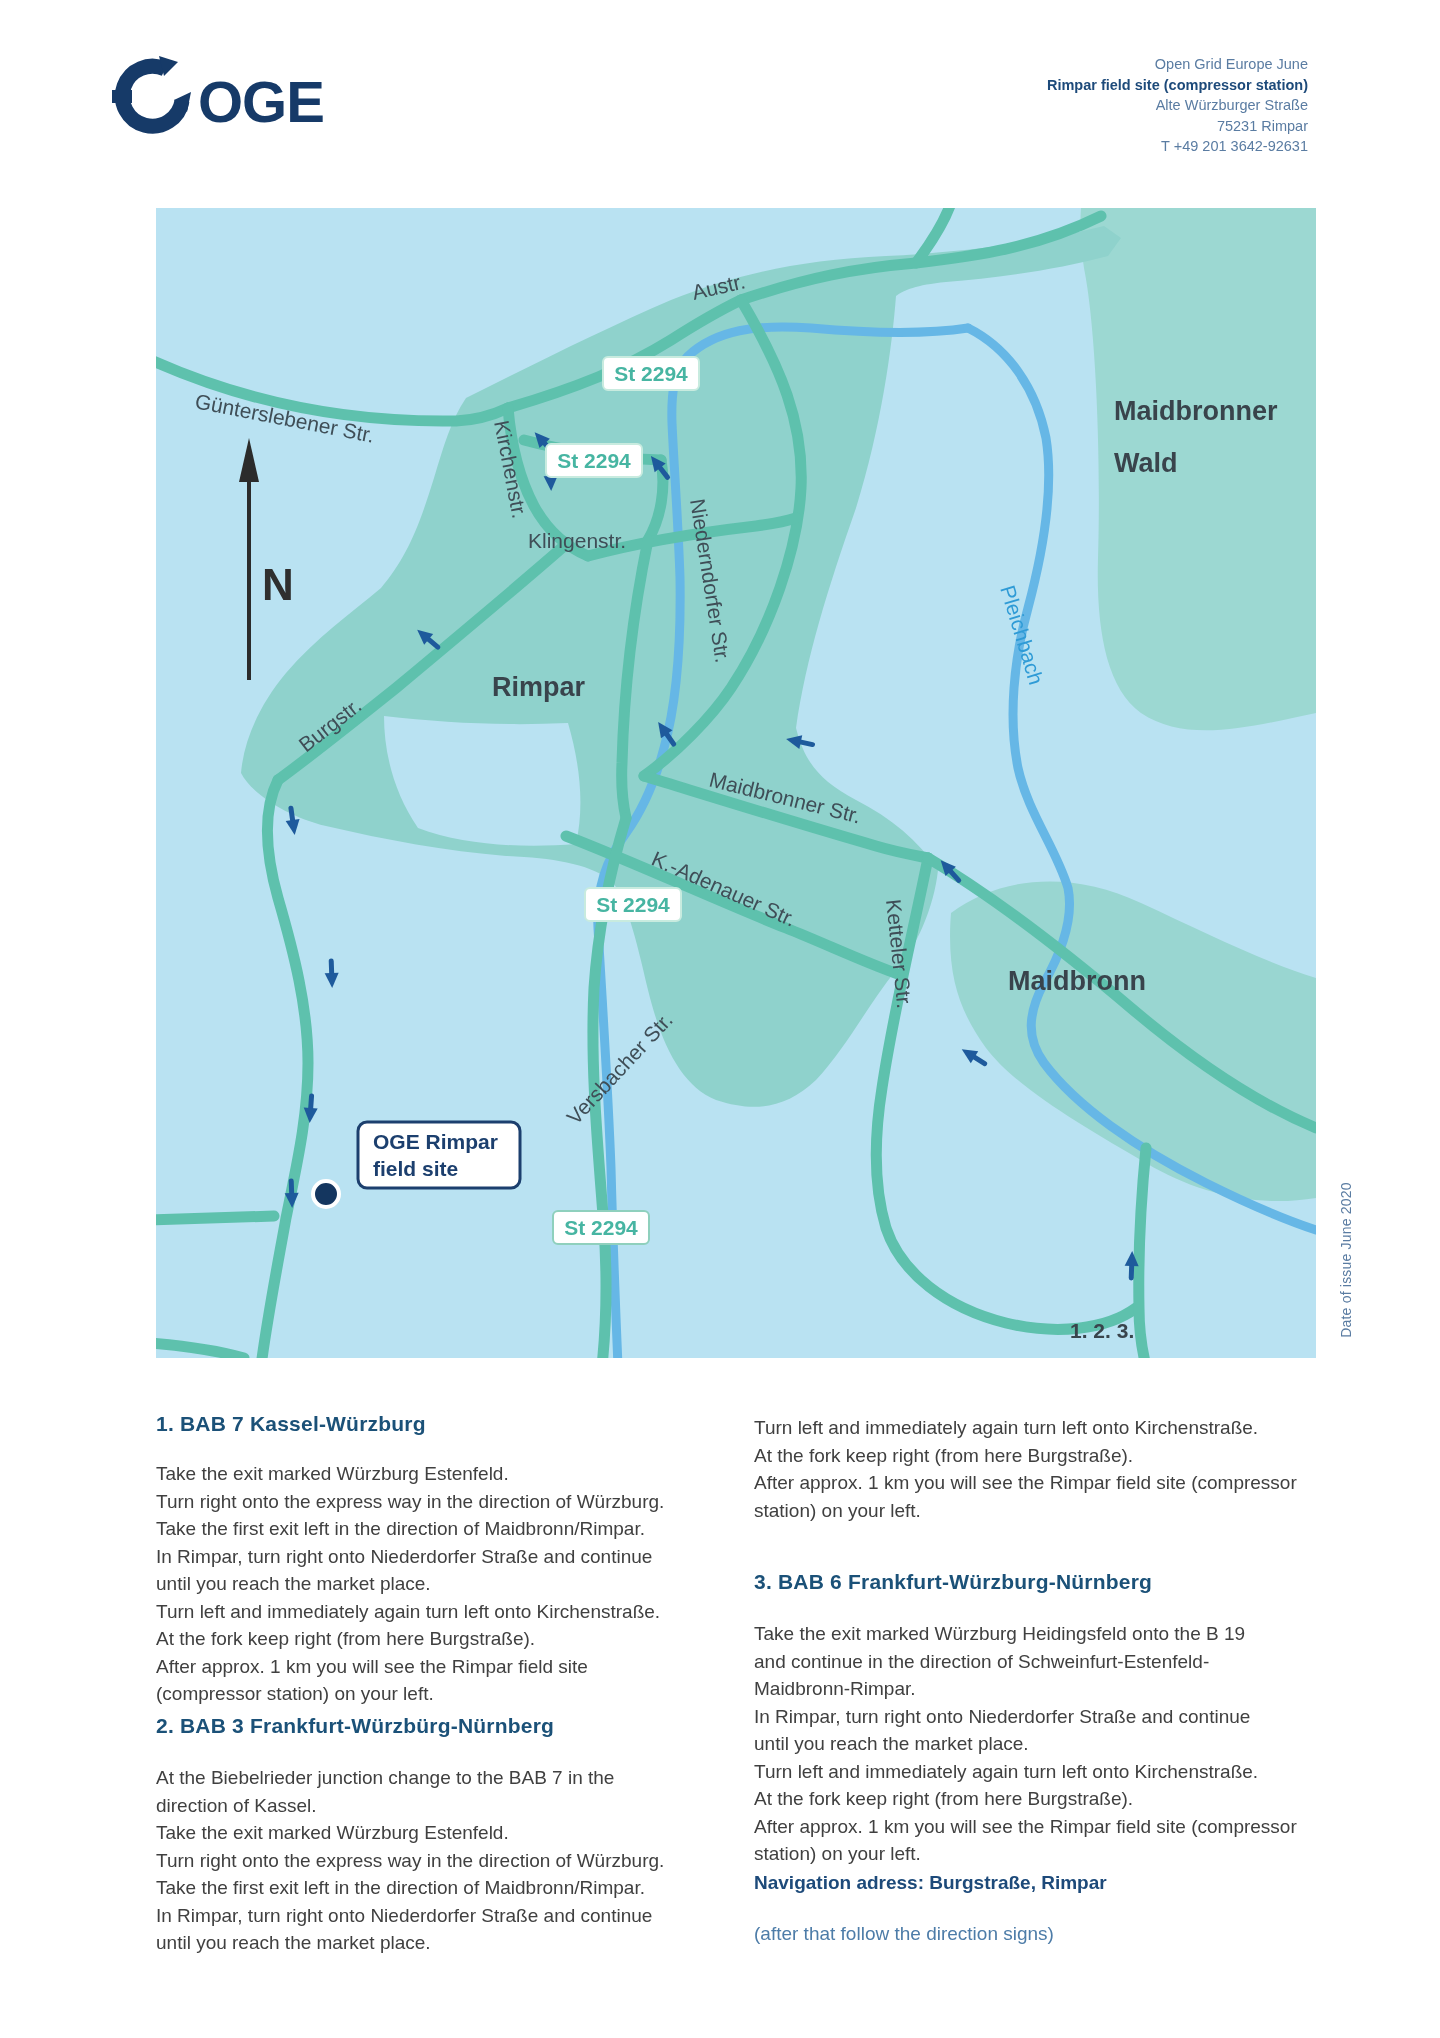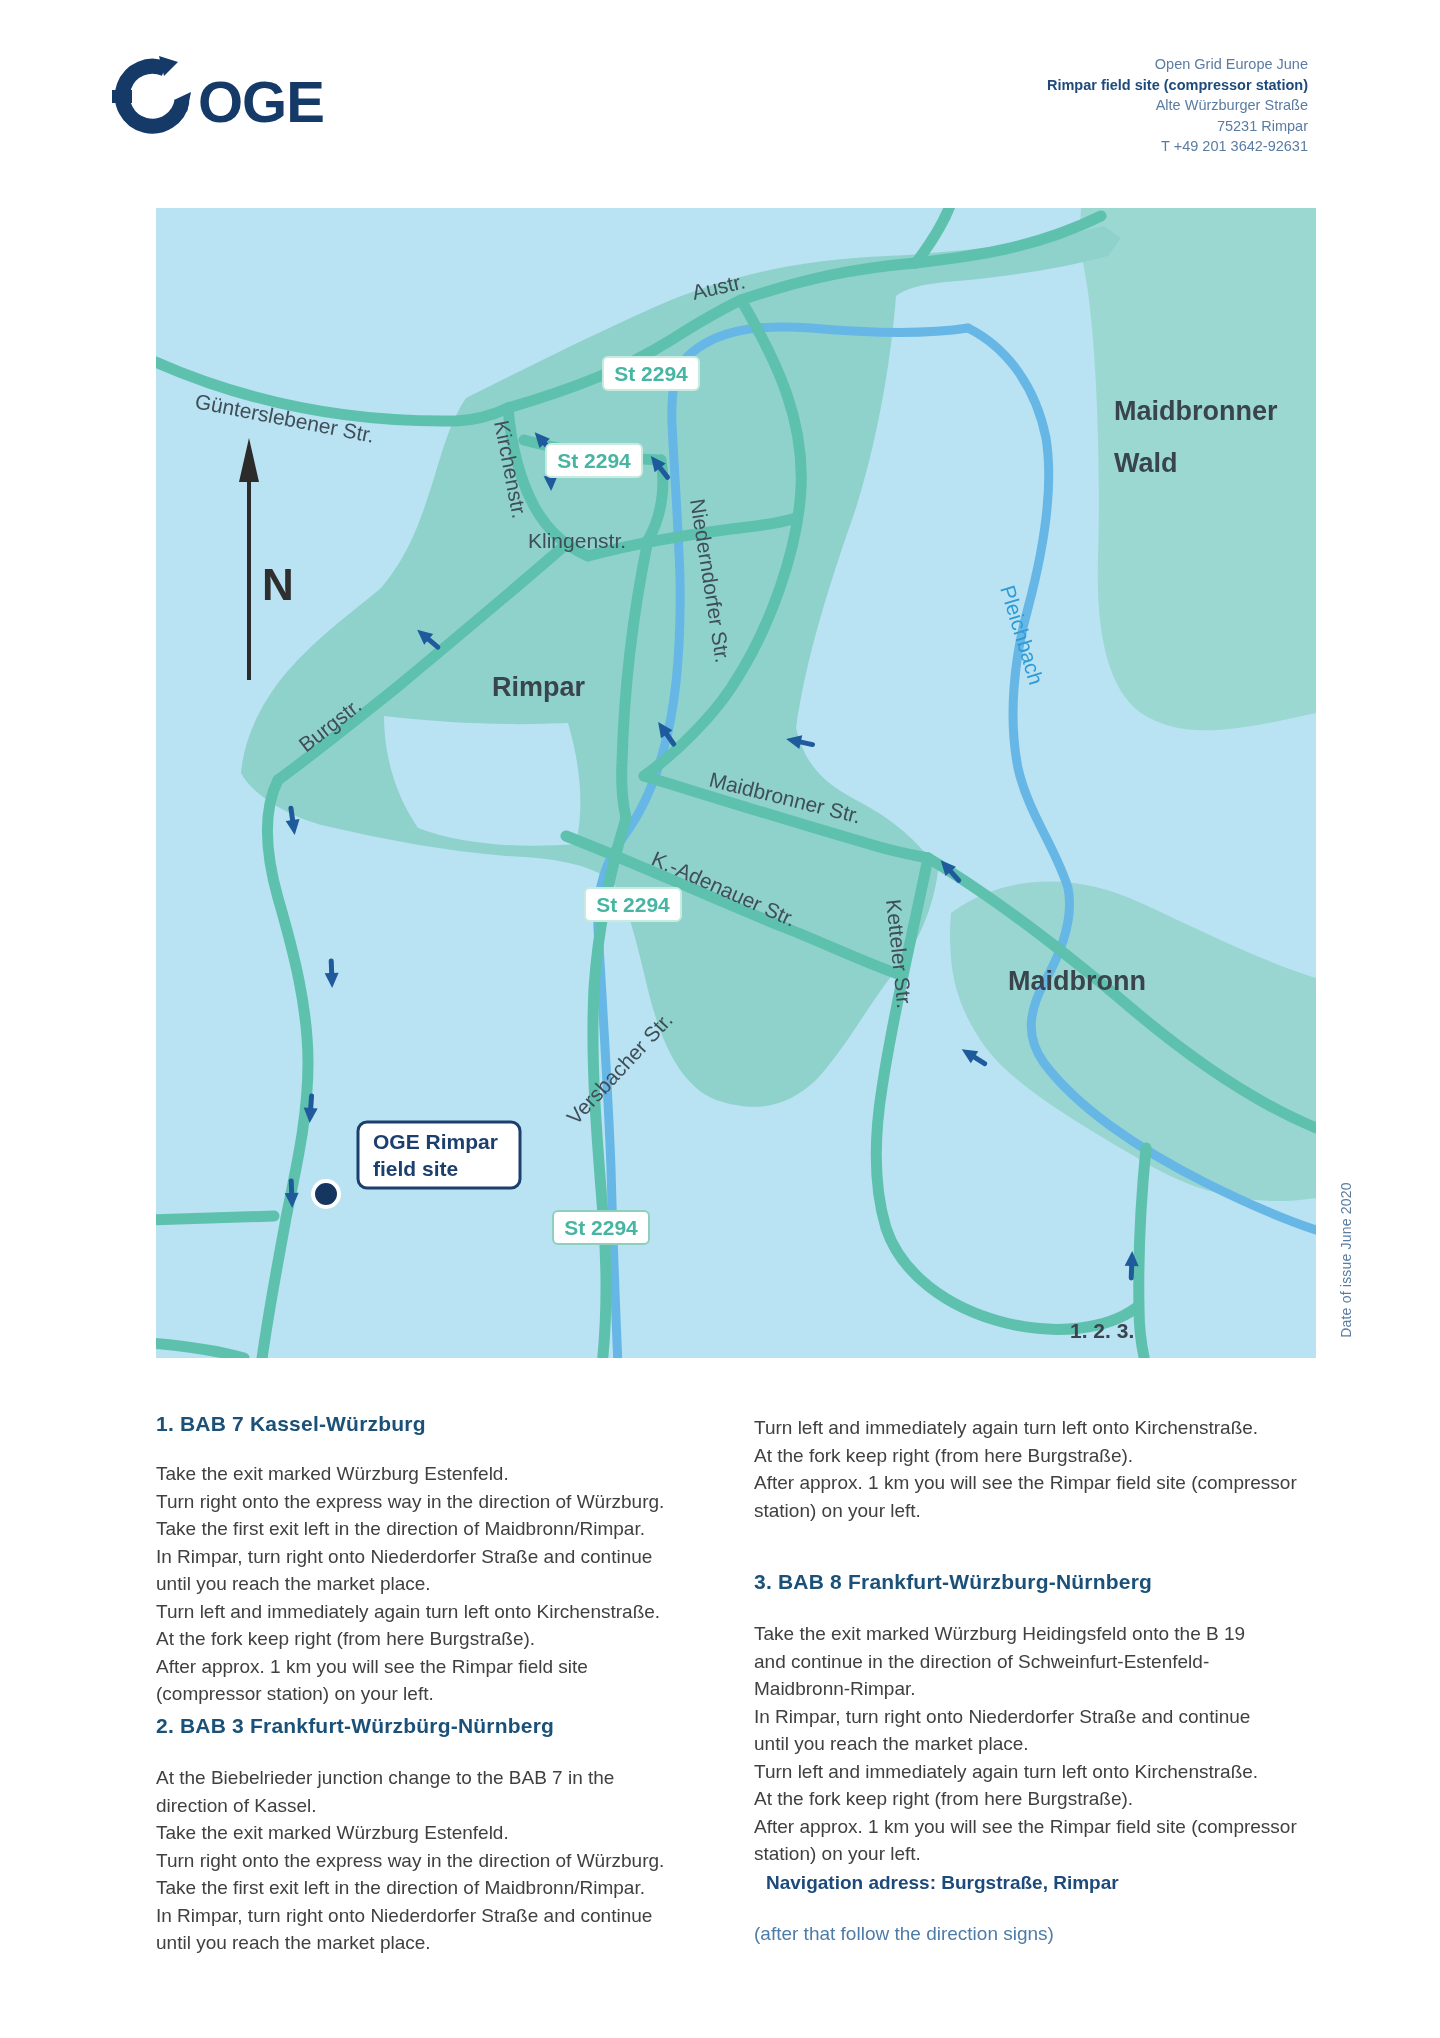--- a/index.html
+++ b/index.html
@@ -7,21 +7,21 @@
   .page{position:relative;width:1432px;height:2038px;background:#ffffff;overflow:hidden;}
   .logo{position:absolute;left:112px;top:52px;}
   .addr{position:absolute;top:54px;right:124px;text-align:right;font-size:14.5px;line-height:20.5px;color:#5a7ca2;}
   .addr .bold{font-weight:bold;color:#1d4a7a;}
   .mapwrap{position:absolute;left:156px;top:208px;width:1160px;height:1150px;}
   .datenote{position:absolute;left:1246px;top:1252px;width:200px;text-align:center;
             transform:rotate(-90deg);font-size:14px;color:#5a7ca2;letter-spacing:.2px;}
   .col{position:absolute;}
   .h2{font-size:21px;font-weight:bold;color:#1b5178;letter-spacing:.2px;}
   .body{font-size:19px;line-height:27.5px;color:#404040;white-space:pre-line;}
-  .navline1{font-size:19px;font-weight:bold;color:#1d4a7a;margin-left:12px;}
+  .navline1{font-size:19px;font-weight:bold;color:#1d4a7a;}
   .navline2{font-size:19px;line-height:27.5px;color:#4d7ca8;margin-top:22px;}
   svg text{font-family:"Liberation Sans",sans-serif;}
 </style>
 </head>
 <body>
 
 <div class="page">
 
   <svg class="logo" width="225" height="90" viewBox="0 0 225 90">
     <g>
@@ -210,21 +210,21 @@
 Take the exit marked Würzburg Estenfeld.
 Turn right onto the express way in the direction of Würzburg.
 Take the first exit left in the direction of Maidbronn/Rimpar.
 In Rimpar, turn right onto Niederdorfer Straße and continue
 until you reach the market place.</div>
 
   <div class="col body" style="left:754px;top:1414px;width:575px;">Turn left and immediately again turn left onto Kirchenstraße.
 At the fork keep right (from here Burgstraße).
 After approx. 1 km you will see the Rimpar field site (compressor
 station) on your left.</div>
-  <div class="col h2" style="left:754px;top:1570px;width:560px;">3. BAB 8 Frankfurt-Würzburg-Nürnberg</div>
+  <div class="col h2" style="left:754px;top:1570px;width:560px;">3. BAB 6 Frankfurt-Würzburg-Nürnberg</div>
   <div class="col body" style="left:754px;top:1620px;width:575px;">Take the exit marked Würzburg Heidingsfeld onto the B 19
 and continue in the direction of Schweinfurt-Estenfeld-
 Maidbronn-Rimpar.
 In Rimpar, turn right onto Niederdorfer Straße and continue
 until you reach the market place.
 Turn left and immediately again turn left onto Kirchenstraße.
 At the fork keep right (from here Burgstraße).
 After approx. 1 km you will see the Rimpar field site (compressor
 station) on your left.</div>
   <div class="col navline1" style="left:754px;top:1872px;width:560px;">Navigation adress: Burgstraße, Rimpar</div>

